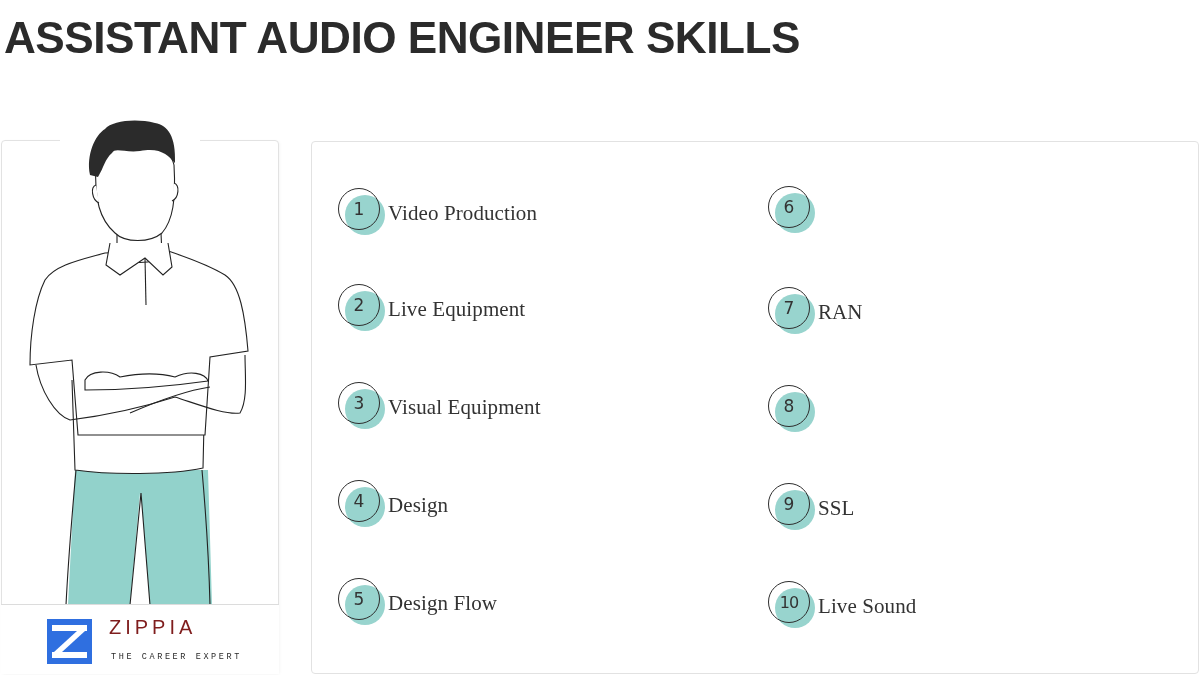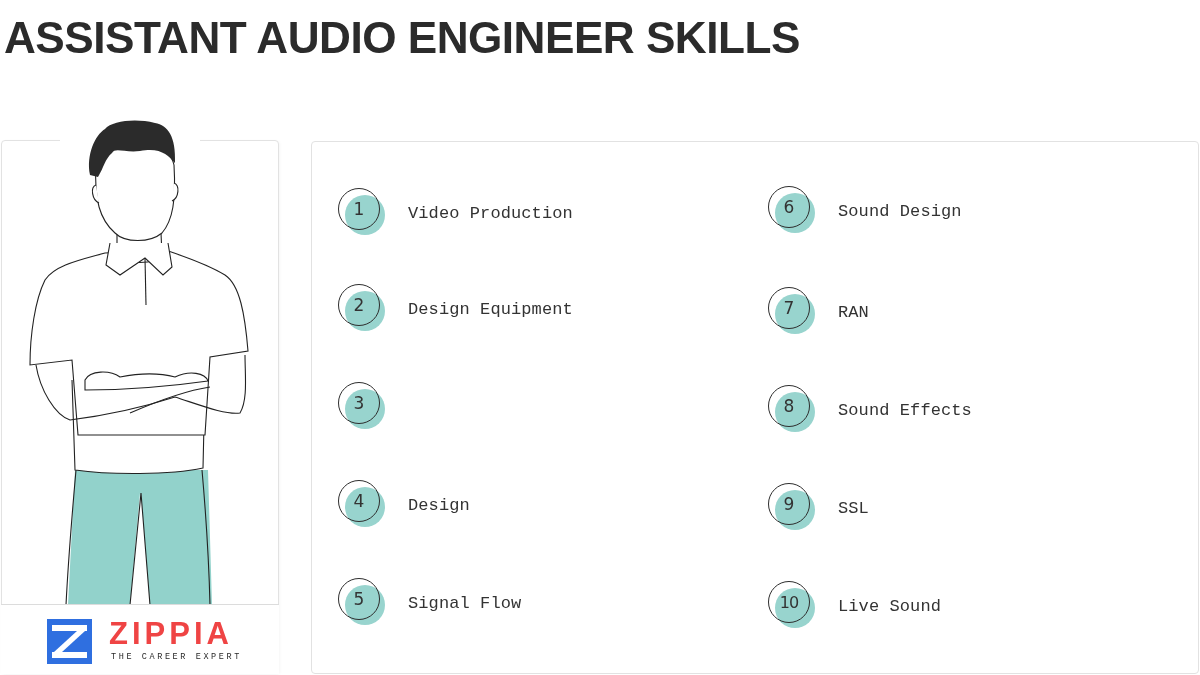--- a/index.html
+++ b/index.html
@@ -20,22 +20,22 @@
       box-shadow: 1px 1px 3px rgba(0,0,0,0.04);
     }
     .figure { position: absolute; left: 0; top: 115px; width: 280px; height: 490px; }
     .logo-bar {
       position: absolute; left: 1px; top: 604px; width: 278px; height: 70px;
       border-top: 1px solid #dcdcdc; background: #fff;
     }
     .logo-mark { position: absolute; left: 46px; top: 14px; width: 45px; height: 45px; }
     .logo-word {
       position: absolute; left: 108px; top: 11px;
-      font-family: "Liberation Sans", sans-serif; font-size: 31px; letter-spacing: 4px;
-      color: #ef4444; font-weight: bold;
+      font-family: "Liberation Sans", sans-serif; font-size: 20px; letter-spacing: 4px;
+      color: #7f1d1d; font-weight: normal;
     }
     .logo-tag {
       position: absolute; left: 110px; top: 47px;
       font-family: Liberation Mono, monospace; font-size: 8.5px; letter-spacing: 2.6px;
       color: #2a2a2a;
     }
     .right-card {
       position: absolute; left: 311px; top: 141px; width: 888px; height: 533px;
       border: 1px solid #e2e2e2; border-radius: 4px; background: #fff;
     }
@@ -51,21 +51,21 @@
       position: absolute; left: 0; top: 0; width: 42px; height: 42px;
       border: 1.3px solid #2e2e2e; border-radius: 50%;
     }
     .badge .num {
       position: absolute; left: 0; top: 0; width: 42px; height: 42px;
       display: flex; align-items: center; justify-content: center;
       font-family: "DejaVu Sans", sans-serif; font-size: 17px; color: #333;
     }
     .badge .num.two { font-size: 16px; letter-spacing: -1px; }
     .skill-label {
-      margin-left: 20px; font-family: Liberation Mono, monospace; font-size: 17px;
+      font-family: Liberation Serif, serif; font-size: 21px;
       color: #333333; white-space: nowrap; letter-spacing: 0.1px;
     }
   </style>
 </head>
 <body>
 
 <h1 class="title">ASSISTANT AUDIO ENGINEER SKILLS</h1>
 
 <div class="left-card"></div>
 
@@ -120,69 +120,68 @@
       <div class="num">1</div>
     </div>
   <span class="skill-label">Video Production</span>
 </div>
 <div class="skill" style="left:338px; top:284px;">
   <div class="badge">
       <div class="blob"></div>
       <div class="ring"></div>
       <div class="num">2</div>
     </div>
-  <span class="skill-label">Design Equipment</span>
+  <span class="skill-label">Live Equipment</span>
 </div>
 <div class="skill" style="left:338px; top:382px;">
   <div class="badge">
       <div class="blob"></div>
       <div class="ring"></div>
       <div class="num">3</div>
     </div>
+  <span class="skill-label">Visual Equipment</span>
 </div>
 <div class="skill" style="left:338px; top:480px;">
   <div class="badge">
       <div class="blob"></div>
       <div class="ring"></div>
       <div class="num">4</div>
     </div>
   <span class="skill-label">Design</span>
 </div>
 <div class="skill" style="left:338px; top:578px;">
   <div class="badge">
       <div class="blob"></div>
       <div class="ring"></div>
       <div class="num">5</div>
     </div>
-  <span class="skill-label">Signal Flow</span>
+  <span class="skill-label">Design Flow</span>
 </div>
 
 <div class="skill" style="left:768px; top:186px;">
   <div class="badge">
       <div class="blob"></div>
       <div class="ring"></div>
       <div class="num">6</div>
     </div>
-  <span class="skill-label">Sound Design</span>
 </div>
 <div class="skill" style="left:768px; top:287px;">
   <div class="badge">
       <div class="blob"></div>
       <div class="ring"></div>
       <div class="num">7</div>
     </div>
   <span class="skill-label">RAN</span>
 </div>
 <div class="skill" style="left:768px; top:385px;">
   <div class="badge">
       <div class="blob"></div>
       <div class="ring"></div>
       <div class="num">8</div>
     </div>
-  <span class="skill-label">Sound Effects</span>
 </div>
 <div class="skill" style="left:768px; top:483px;">
   <div class="badge">
       <div class="blob"></div>
       <div class="ring"></div>
       <div class="num">9</div>
     </div>
   <span class="skill-label">SSL</span>
 </div>
 <div class="skill" style="left:768px; top:581px;">

